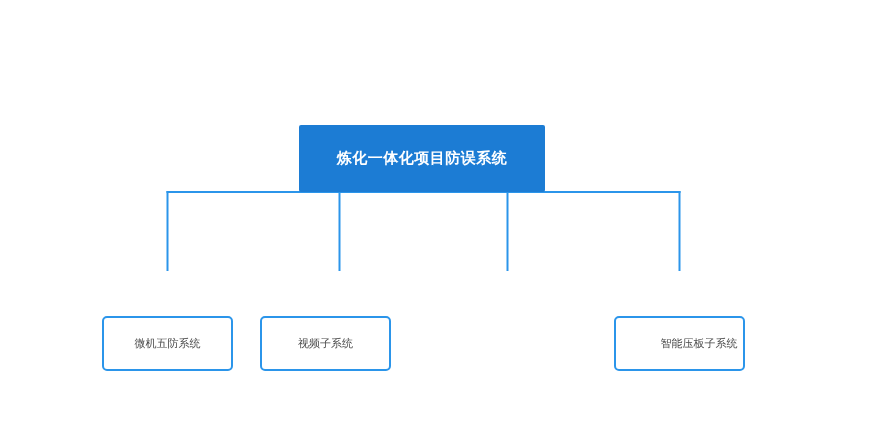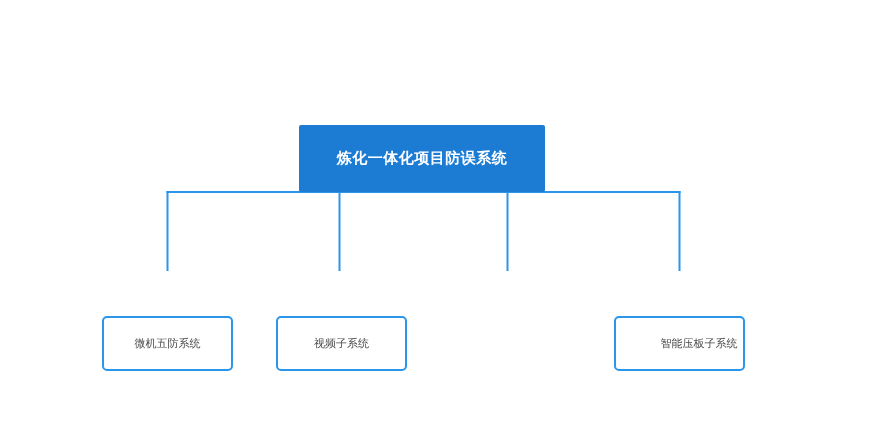--- a/index.html
+++ b/index.html
@@ -54,21 +54,21 @@
   .child-node {
     top: 271px;
     width: 131px; height: 55px;
     background: var(--child-fill);
     border: 2px solid var(--child-border);
     border-radius: 5px;
     color: var(--child-text);
     font-size: 11px;
   }
   .c1 { left: 102px; }
-  .c2 { left: 276px; }
+  .c2 { left: 260px; }
   .c3 { left: 442px; }
   .c4 { left: 614px; padding-left: 39px; }
 </style>
 </head>
 <body>
 
 <div class="canvas">
 
   <svg class="connectors" viewBox="0 0 870 436" xmlns="http://www.w3.org/2000/svg">
     <line x1="422" y1="147" x2="422" y2="192"></line>

